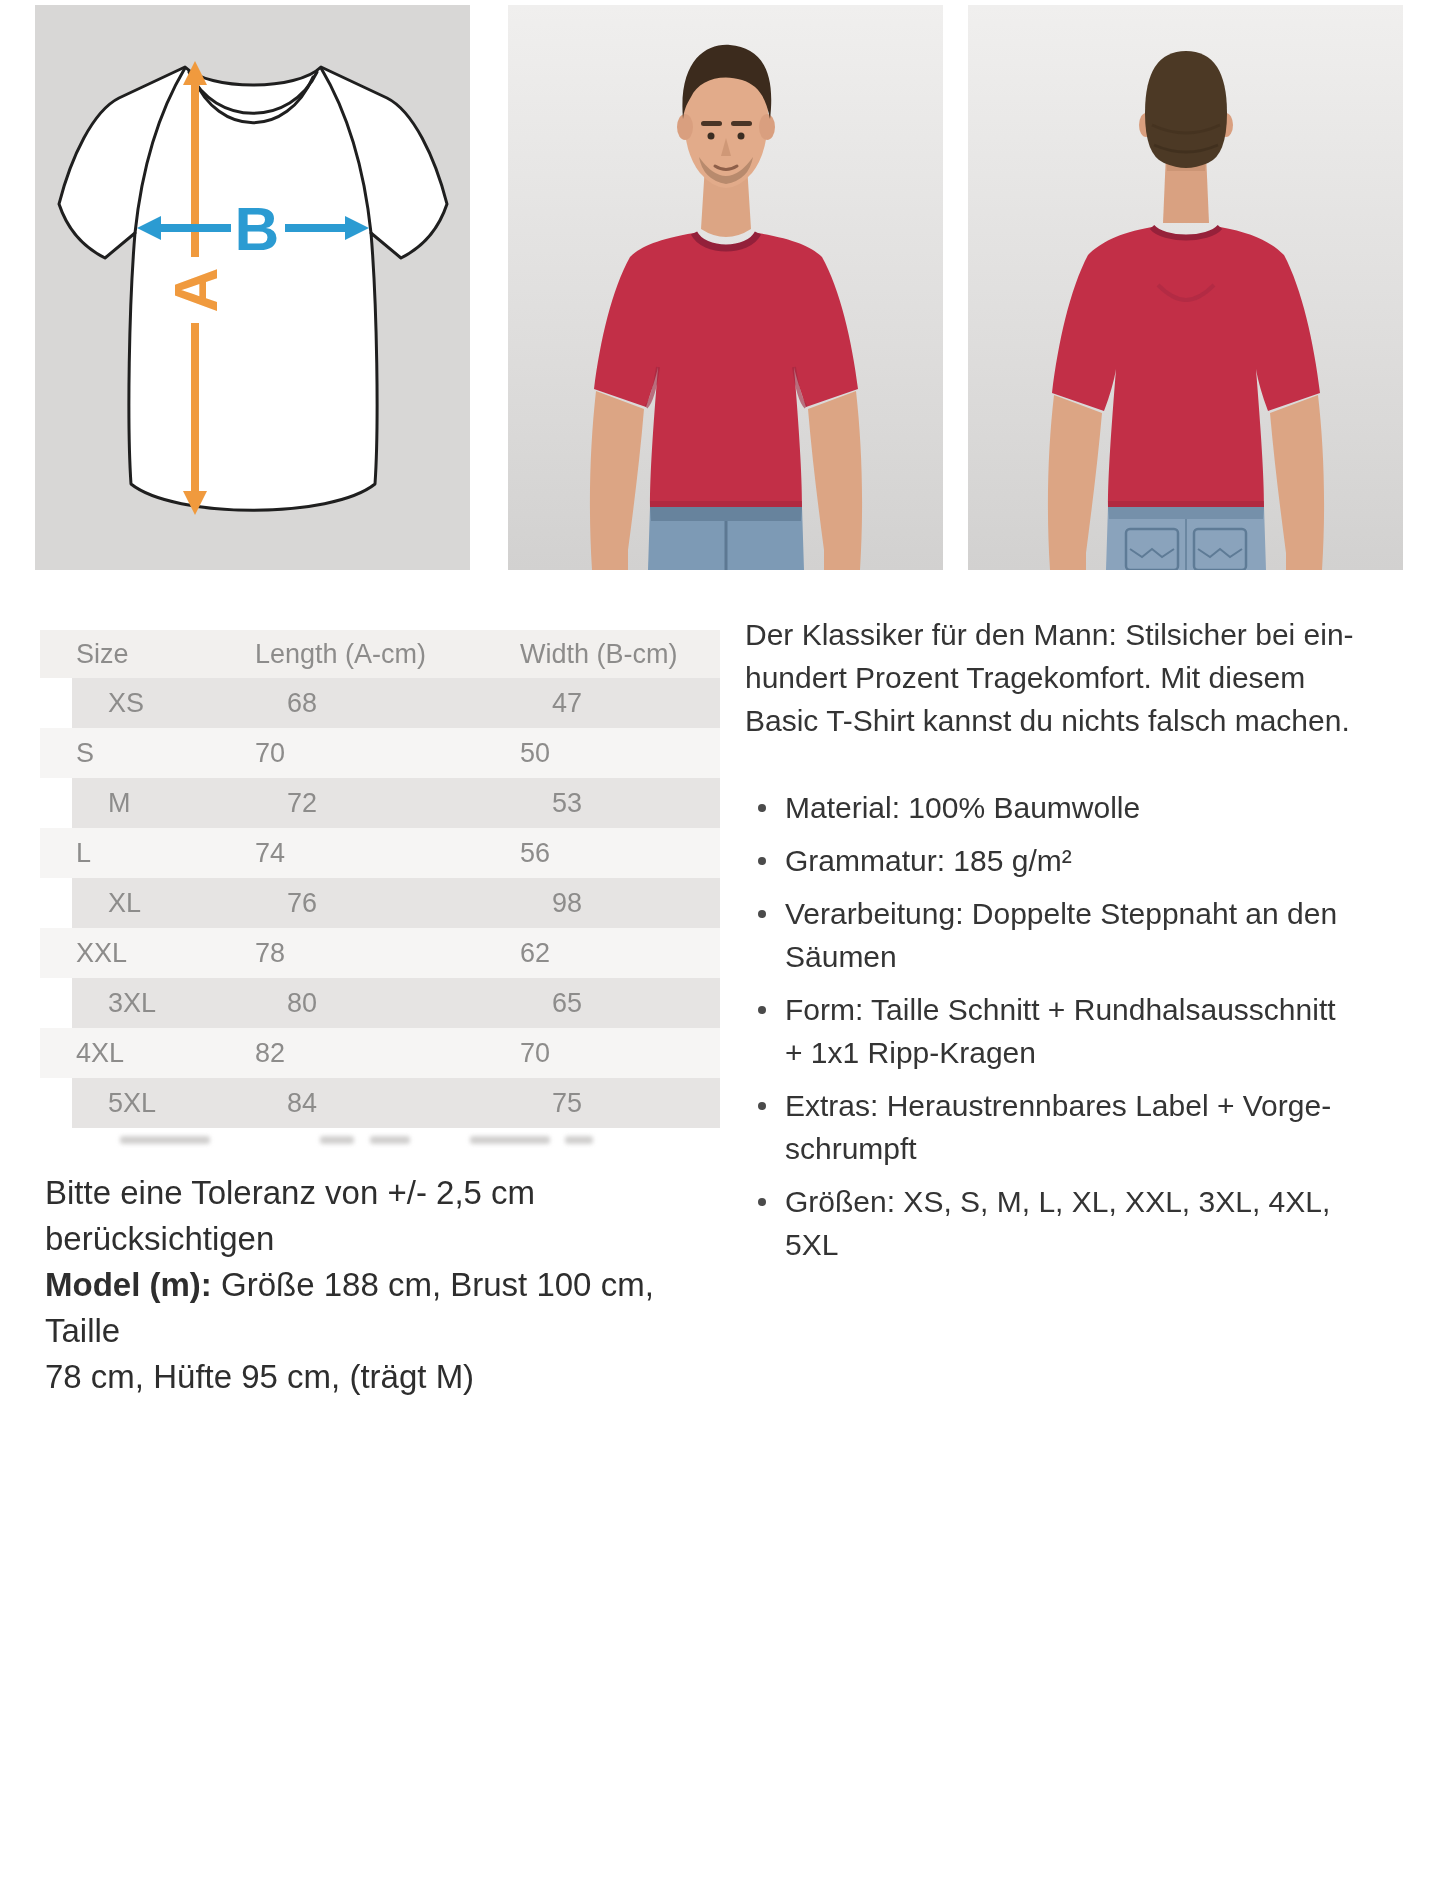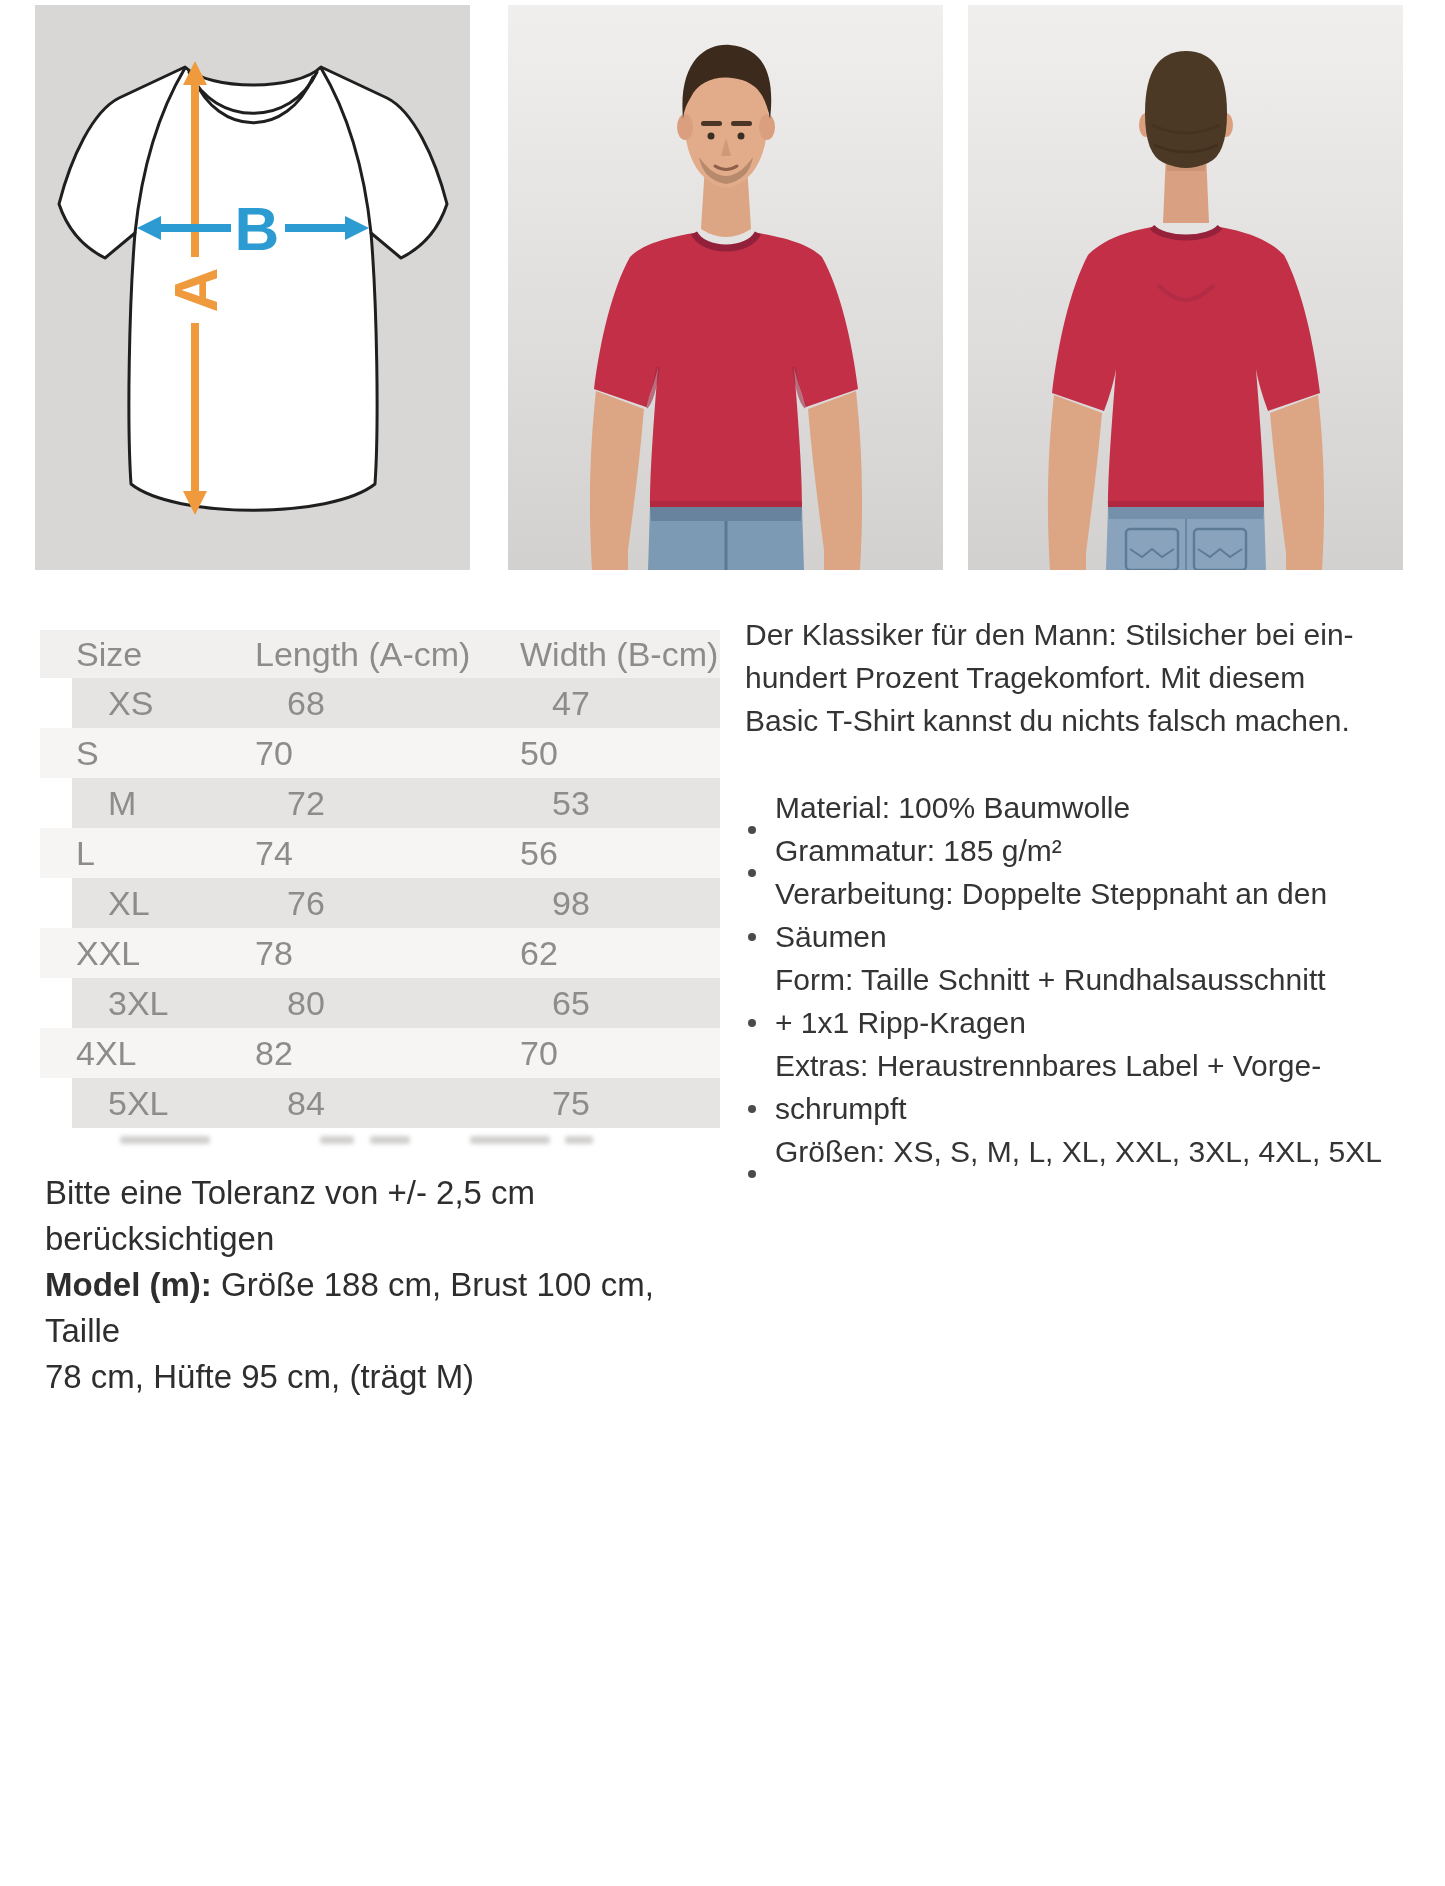--- a/index.html
+++ b/index.html
@@ -5,21 +5,21 @@
   html,body{margin:0;padding:0;background:#ffffff;}
   .page{position:relative;width:1445px;height:1886px;background:#ffffff;overflow:hidden;
         font-family:"Liberation Sans", sans-serif;}
   .panel{position:absolute;top:5px;width:435px;height:565px;}
   .panel svg{display:block;width:435px;height:565px;}
   #panel-diagram{left:35px;}
   #panel-front{left:508px;}
   #panel-back{left:968px;}
 
   
-  .size-table{position:absolute;left:40px;top:630px;width:680px;font-size:34px;color:#8d8c8b;}
+  .size-table{position:absolute;left:40px;top:630px;width:680px;font-size:27px;color:#8d8c8b;}
   .t-row{display:flex;align-items:center;height:50px;}
   .t-row.header{background:#f2f0ee;height:48px;}
   .t-row.dark{background:#e6e4e3;margin-left:32px;}
   .t-row.light{background:#f6f5f4;}
   .t-cell{white-space:nowrap;}
   .t-cell.c1{width:215px;padding-left:36px;box-sizing:border-box;}
   .t-cell.c2{width:265px;}
   .t-cell.c3{flex:1;}
 
   
@@ -27,21 +27,21 @@
   .artifact span{position:absolute;top:4px;height:8px;background:#aba9a7;border-radius:3px;display:block;}
   .a1{left:80px;width:90px;}
   .a2{left:280px;width:34px;}
   .a3{left:330px;width:40px;}
   .a4{left:430px;width:80px;}
   .a5{left:525px;width:28px;}
 
   
   .desc{position:absolute;left:745px;top:613px;width:640px;font-size:30px;line-height:43px;color:#343434;}
   .desc .intro{white-space:pre-line;margin:0 0 44px 0;}
-  .bullet{display:flex;margin:0;align-items:center;}
+  .bullet{display:flex;margin:10px;}
   .bullet .dot{flex:0 0 30px;position:relative;}
   .bullet .dot::after{content:"";position:absolute;left:3px;top:18px;width:8px;height:8px;border-radius:50%;background:#4b4b4b;}
   .bullet .txt{white-space:pre-line;}
 
   
   .footnote{position:absolute;left:45px;top:1170px;width:680px;font-size:33px;line-height:46px;color:#2e2e2e;}
   .footnote .pre{white-space:pre-line;}
   .footnote .bold{font-weight:bold;}
 </style>
 </head>

